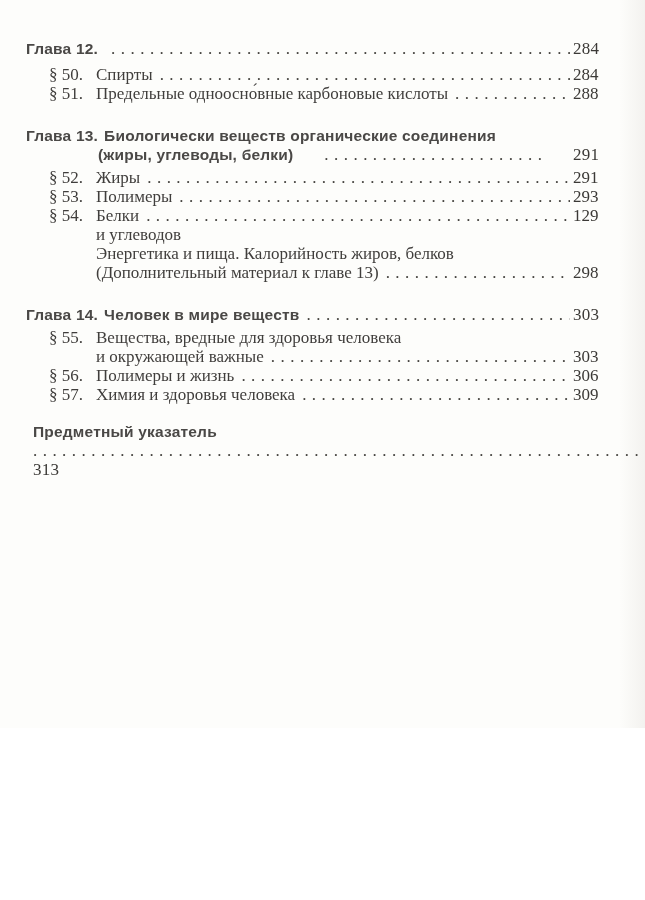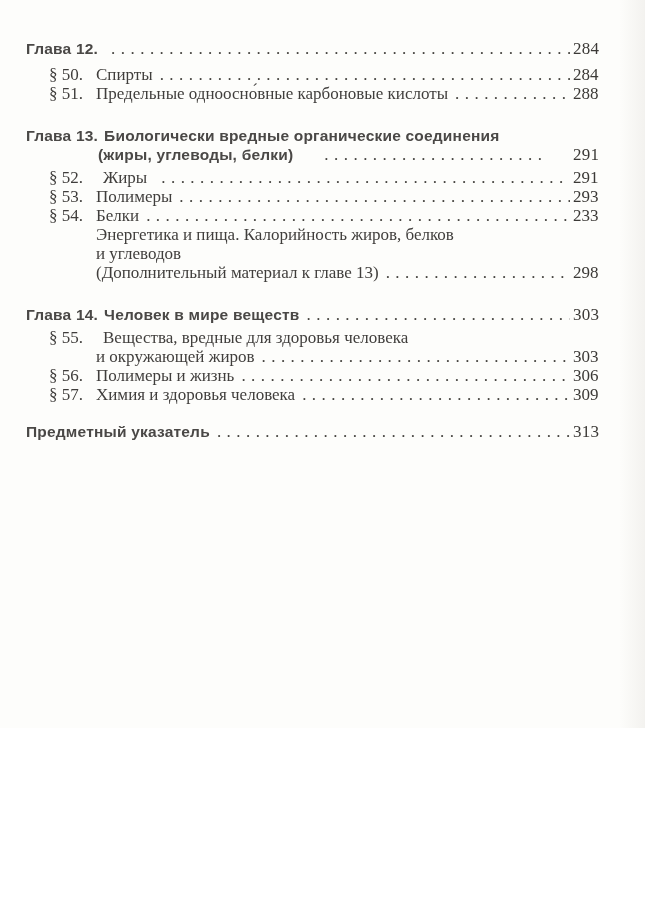--- a/index.html
+++ b/index.html
@@ -61,23 +61,23 @@
     font-style: normal;
     font-size: 17px;
     color: #3b3936;
     min-width: 34px;
     margin-left: 1px;
     text-align: left;
     white-space: nowrap;
   }
   
   .mt7  { margin-top: 7px; }
-  .mt4  { margin-top: 4px; gap: 7px; }
+  .mt4  { margin-top: 4px; }
   .mt23 { margin-top: 23px; }
-  .mt18 { margin-top: 18px; }
+  .mt18 { margin-top: 18px; flex-direction: column; }
 </style>
 </head>
 <body>
 
 <div class="page">
   <div class="toc">
 
     <div class="row sans">
       <span class="chap-label">Глава 12.</span>
       <span class="leader"></span>
@@ -93,21 +93,21 @@
 
     <div class="row section serif-txt">
       <span class="sec-num">§ 51.</span>
       <span class="title">Предельные одноосно́вные карбоновые кислоты</span>
       <span class="leader"></span>
       <span class="pagenum">288</span>
     </div>
 
     <div class="row sans mt23">
       <span class="chap-label">Глава 13.</span>
-      <span class="title">Биологически вредные органические соединения</span>
+      <span class="title">Биологически веществ органические соединения</span>
     </div>
 
     <div class="row sans chap-cont">
       <span class="title">(жиры, углеводы, белки)</span>
       <span class="leader"></span>
       <span class="pagenum">291</span>
     </div>
 
     <div class="row section serif-txt mt4">
       <span class="sec-num">§ 52.</span>
@@ -120,29 +120,29 @@
       <span class="sec-num">§ 53.</span>
       <span class="title">Полимеры</span>
       <span class="leader"></span>
       <span class="pagenum">293</span>
     </div>
 
     <div class="row section serif-txt">
       <span class="sec-num">§ 54.</span>
       <span class="title">Белки</span>
       <span class="leader"></span>
-      <span class="pagenum">233</span>
+      <span class="pagenum">129</span>
+    </div>
+
+    <div class="row body-cont serif-txt">
+      <span class="title">и углеводов</span>
     </div>
 
     <div class="row body-cont serif-txt">
       <span class="title">Энергетика и пища. Калорийность жиров, белков</span>
-    </div>
-
-    <div class="row body-cont serif-txt">
-      <span class="title">и углеводов</span>
     </div>
 
     <div class="row body-cont serif-txt">
       <span class="title italic">(Дополнительный материал к главе 13)</span>
       <span class="leader"></span>
       <span class="pagenum">298</span>
     </div>
 
     <div class="row sans mt23">
       <span class="chap-label">Глава 14.</span>
@@ -150,21 +150,21 @@
       <span class="leader"></span>
       <span class="pagenum">303</span>
     </div>
 
     <div class="row section serif-txt mt4">
       <span class="sec-num">§ 55.</span>
       <span class="title">Вещества, вредные для здоровья человека</span>
     </div>
 
     <div class="row body-cont serif-txt">
-      <span class="title">и окружающей жиров</span>
+      <span class="title">и окружающей важные</span>
       <span class="leader"></span>
       <span class="pagenum">303</span>
     </div>
 
     <div class="row section serif-txt">
       <span class="sec-num">§ 56.</span>
       <span class="title">Полимеры и жизнь</span>
       <span class="leader"></span>
       <span class="pagenum">306</span>
     </div>

